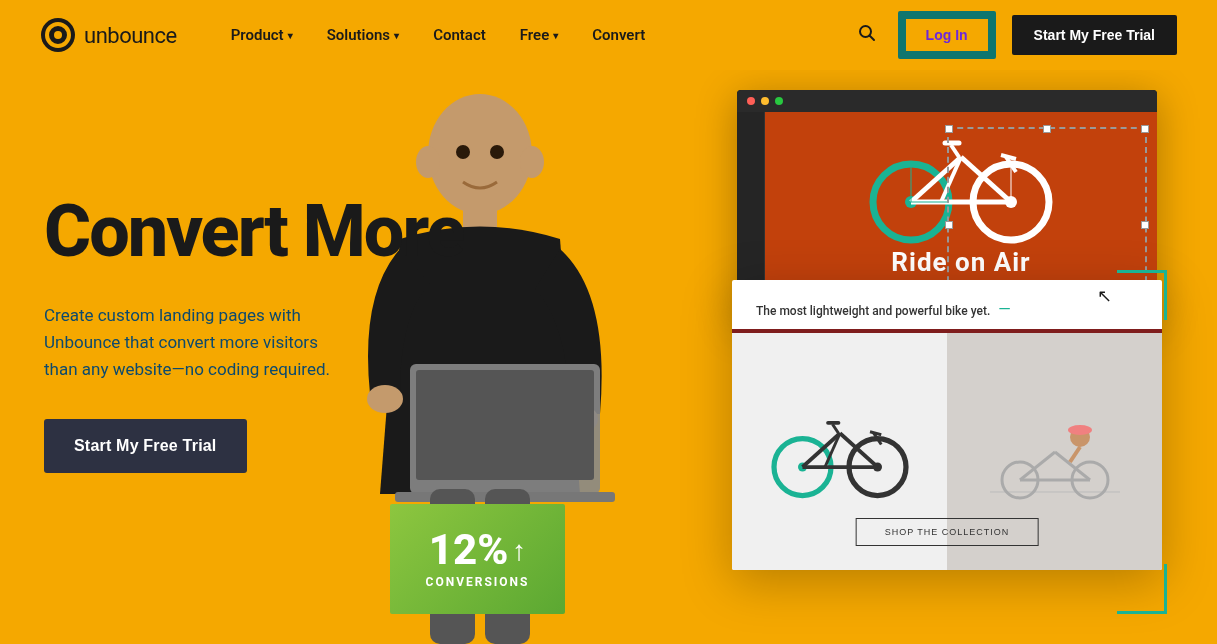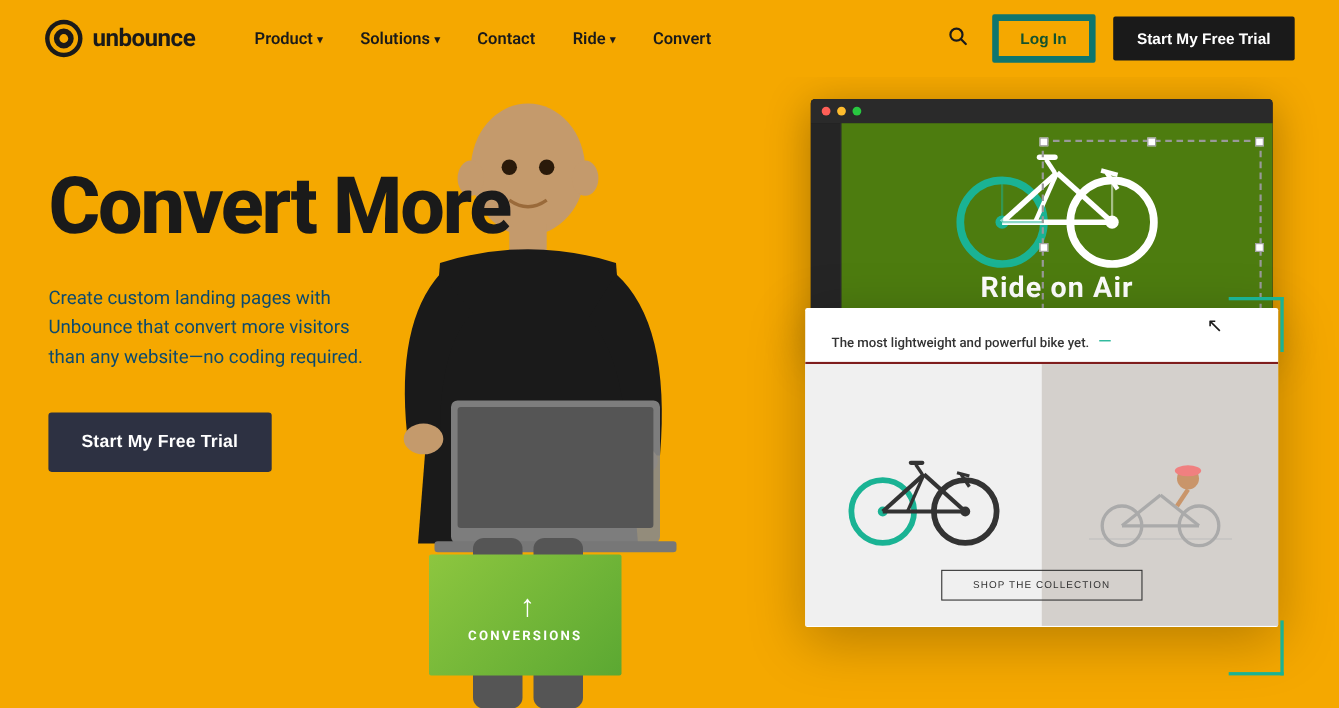--- a/index.html
+++ b/index.html
@@ -27,21 +27,21 @@
       gap: 8px;
       margin-right: 40px;
       text-decoration: none;
     }
     .logo-icon {
       width: 36px;
       height: 36px;
     }
     .logo-text {
       font-size: 22px;
-      font-weight: 700;
+      font-weight: 400;
       color: #1a1a1a;
       letter-spacing: -0.5px;
     }
     .nav-links {
       display: flex;
       align-items: center;
       gap: 6px;
       flex: 1;
     }
     .nav-item {
@@ -67,28 +67,28 @@
     }
     .search-icon-btn {
       background: none;
       border: none;
       cursor: pointer;
       padding: 6px;
       color: #1a1a1a;
       font-size: 18px;
     }
     .login-btn {
-      border: 6px solid #0f766e;
+      border: 8px solid #0f766e;
       background: transparent;
       padding: 8px 20px;
       font-size: 14px;
       font-weight: 700;
       cursor: pointer;
       border-radius: 2px;
-      color: #14532d;
+      color: #6d28d9;
     }
     .trial-btn-nav {
       background: #1a1a1a;
       color: #fff;
       border: none;
       padding: 12px 22px;
       font-size: 14px;
       font-weight: 700;
       cursor: pointer;
       border-radius: 2px;
@@ -109,20 +109,21 @@
       top: 80px;
       z-index: 5;
     }
     .hero-headline {
       font-size: 72px;
       font-weight: 800;
       color: #1a1a1a;
       line-height: 1.05;
       letter-spacing: -2px;
       max-width: 480px;
+      margin-top: 44px;
     }
     .hero-sub {
       margin-top: 32px;
       font-size: 17px;
       color: #0c4a6e;
       line-height: 1.6;
       max-width: 300px;
       font-weight: 400;
     }
     .trial-btn-hero {
@@ -173,21 +174,21 @@
       background: #252525;
       border-right: 1px solid #333;
     }
     .editor-canvas {
       flex: 1;
       position: relative;
     }
     .bike-landing {
       width: 100%;
       height: 100%;
-      background: #4d7c0f;
+      background: #c2410c;
       display: flex;
       flex-direction: column;
       align-items: center;
       justify-content: center;
     }
     .bike-headline {
       color: #fff;
       font-size: 26px;
       font-weight: 700;
       letter-spacing: 1px;
@@ -238,21 +239,21 @@
       width: 430px;
       height: 290px;
       background: #fff;
       box-shadow: 0 12px 50px rgba(0,0,0,0.25);
       z-index: 3;
       border-radius: 2px;
       overflow: hidden;
     }
     .white-mockup-top {
       padding: 20px 24px 10px;
-      border-bottom: 2px solid #7f1d1d;
+      border-bottom: 4px solid #7f1d1d;
     }
     .white-mockup-tagline {
       font-size: 12px;
       color: #333;
       font-weight: 500;
     }
     .white-mockup-dash {
       color: #1ab394;
       margin-left: 4px;
     }
@@ -390,21 +391,21 @@
       <span class="chevron">▾</span>
     </a>
     <a class="nav-item" href="#">
       <span>Solutions</span>
       <span class="chevron">▾</span>
     </a>
     <a class="nav-item" href="#">
       <span>Contact</span>
     </a>
     <a class="nav-item" href="#">
-      <span>Ride</span>
+      <span>Free</span>
       <span class="chevron">▾</span>
     </a>
     <a class="nav-item" href="#">
       <span>Convert</span>
     </a>
   </div>
 
   <div class="nav-right">
     <button class="search-icon-btn">
       <svg width="18" height="18" viewBox="0 0 18 18" fill="none" xmlns="http://www.w3.org/2000/svg">
@@ -528,20 +529,21 @@
     <button class="shop-btn-white">SHOP THE COLLECTION</button>
   </div>
 
   <div class="teal-corner"></div>
   <div class="teal-corner-top"></div>
 
   <div class="cursor-icon">↖</div>
 
   <div class="conversion-box">
     <div style="display:flex;align-items:center;">
+      <span class="conversion-number">12%</span>
       <span class="conversion-up">↑</span>
     </div>
     <div class="conversion-label">CONVERSIONS</div>
   </div>
 
   <div class="person-container">
     <svg class="person-shape" viewBox="0 0 360 570" xmlns="http://www.w3.org/2000/svg">
 
       <ellipse cx="180" cy="80" rx="52" ry="60" fill="#c49a6c"></ellipse>
 

